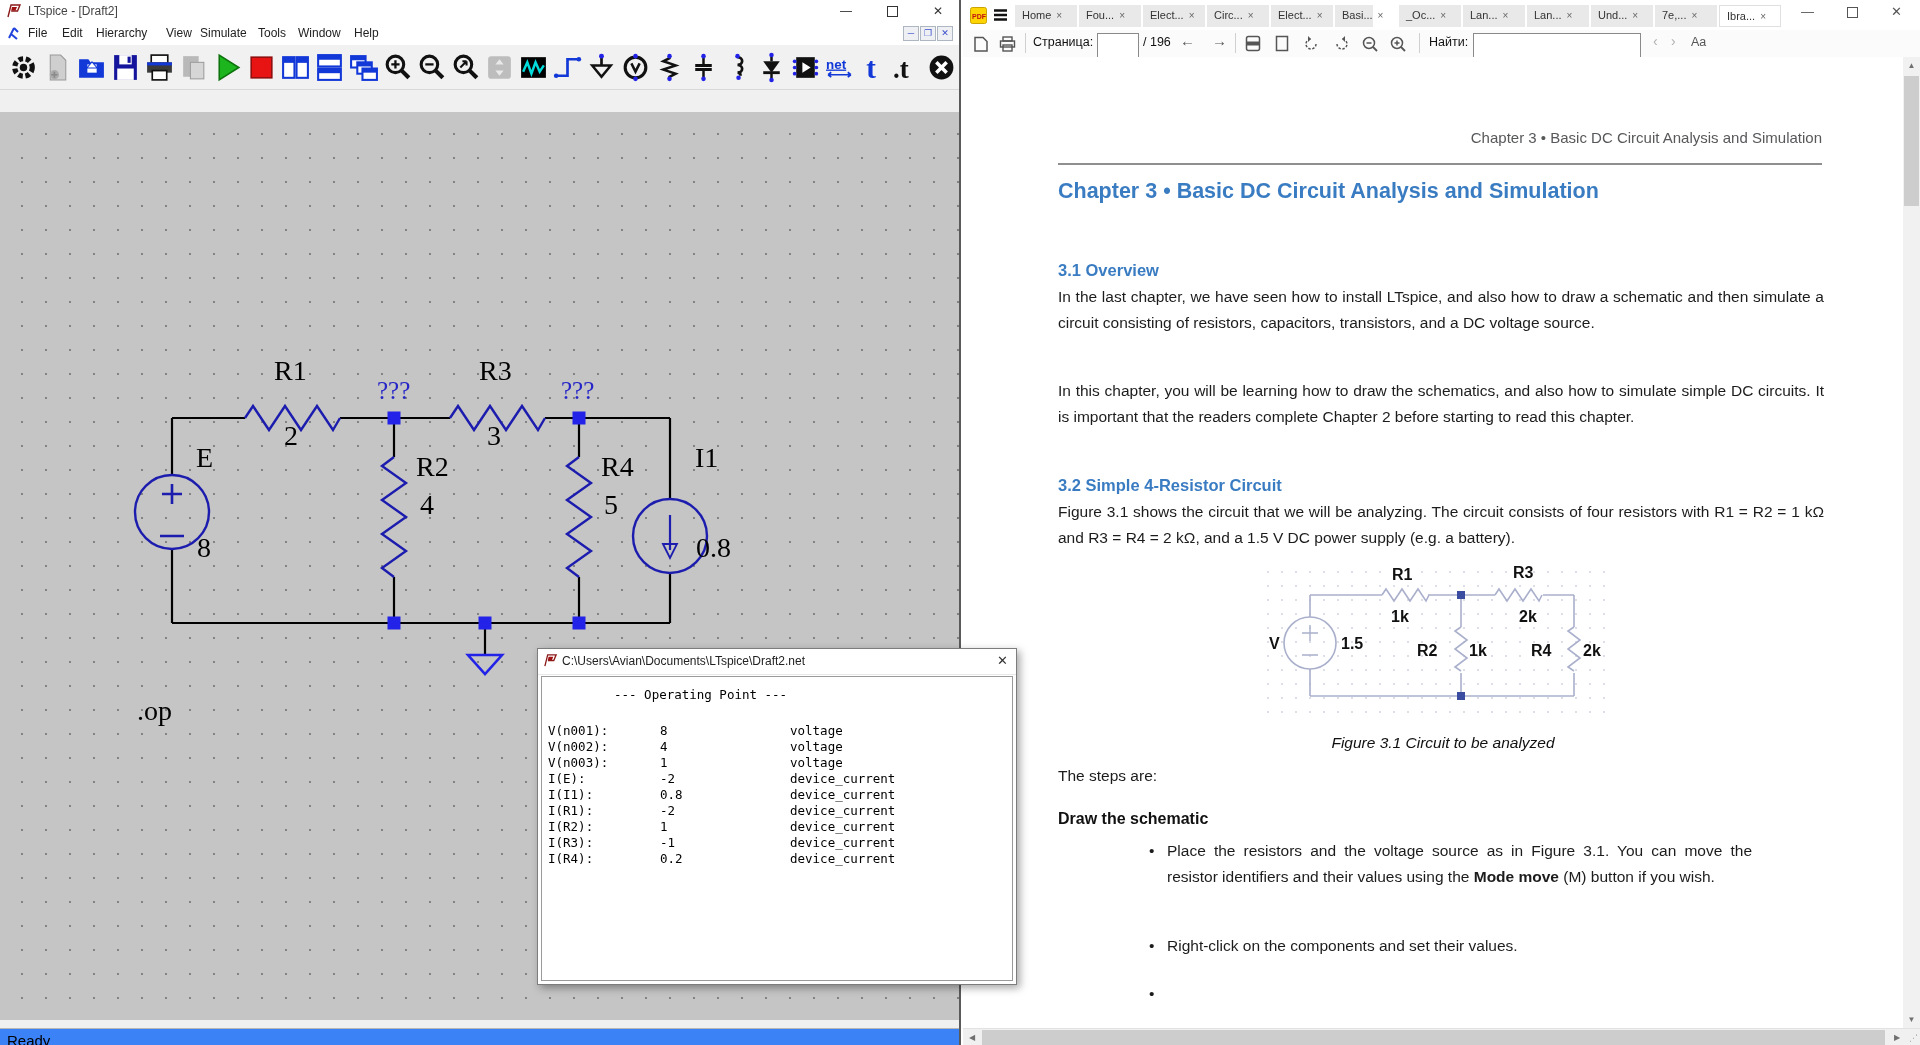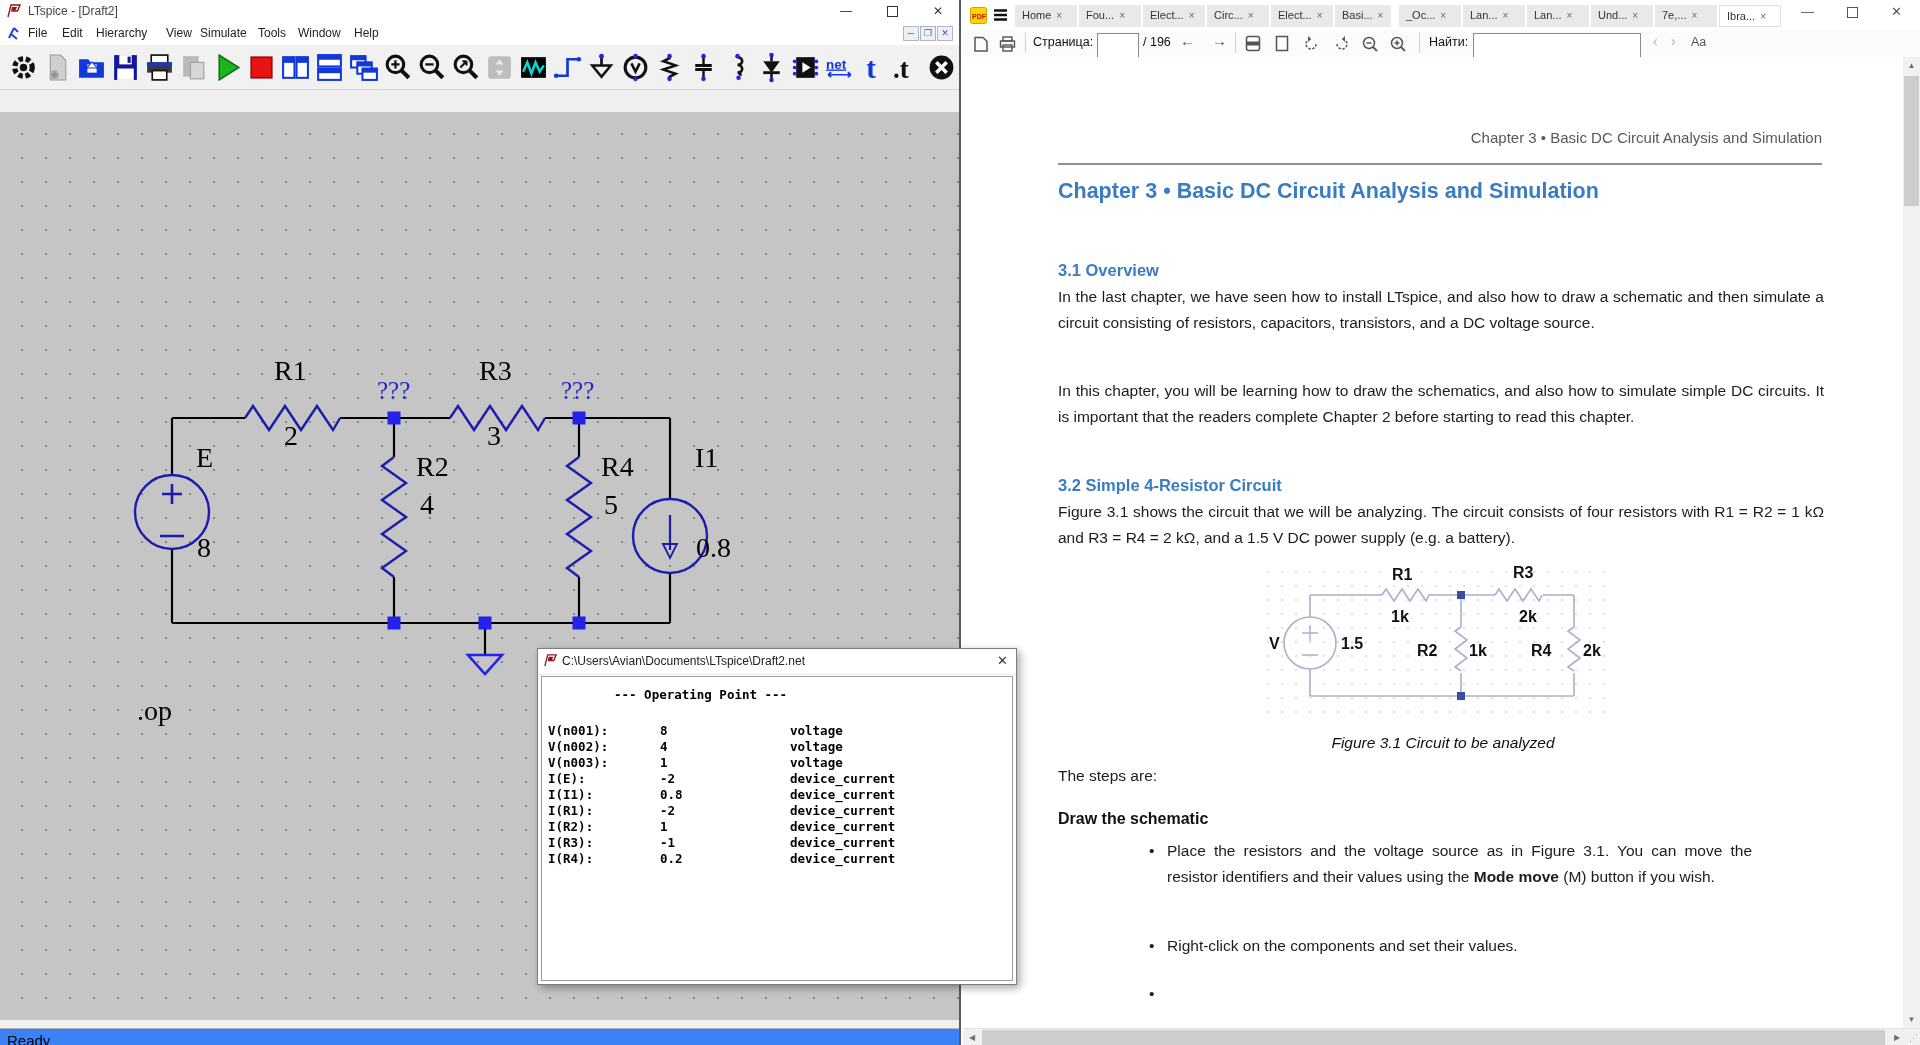--- a/index.html
+++ b/index.html
@@ -28,21 +28,21 @@
   #lt-status-text{position:absolute;left:7px;top:3px;font-size:15px;color:#000;}
   .schem-text{font-family:"Liberation Serif",serif;fill:#000;}
   .schem-blue{font-family:"Liberation Serif",serif;fill:#2424c8;}
 
   
   #op-dialog{position:absolute;left:537px;top:648px;width:480px;height:337px;background:#fff;border:1px solid #7d7d7d;box-shadow:3px 3px 8px rgba(0,0,0,.35);z-index:60;box-sizing:border-box;}
   #op-titlebar{position:absolute;left:0;top:0;width:100%;height:25px;background:#ffffff;border-bottom:1px solid #e8e8e8;}
   #op-title{position:absolute;left:24px;top:5px;font-size:12px;color:#222;white-space:nowrap;}
   #op-close{position:absolute;right:8px;top:4px;font-size:13px;color:#333;}
   #op-body{position:absolute;left:3px;top:27px;right:3px;bottom:3px;border:1px solid #9a9a9a;background:#fff;
-           font-family:"DejaVu Sans Mono",monospace;font-size:12.5px;font-weight:700;color:#000;}
+           font-family:"DejaVu Sans Mono",monospace;font-size:12.5px;font-weight:400;color:#000;}
   #op-header{position:absolute;left:72px;top:10px;}
   .op-row{position:absolute;left:0;width:100%;height:16px;}
   .op-name{position:absolute;left:6px;}
   .op-val{position:absolute;left:118px;}
   .op-type{position:absolute;left:248px;}
 
   
   #pdf{position:absolute;left:963px;top:0;width:957px;height:1045px;background:#fff;}
   #pdf-tabbar{position:absolute;left:0;top:0;width:100%;height:30px;background:#ffffff;}
   .pdf-tab{position:absolute;top:5px;height:22px;background:#e9e9e9;font-size:11px;color:#333;box-sizing:border-box;padding:4px 4px 0 7px;white-space:nowrap;}
@@ -390,21 +390,21 @@
         <text x="2" y="12" font-size="7" font-weight="bold" fill="#c01010" font-family="Liberation Sans, sans-serif">PDF</text>
       </svg>
       <svg class="abs" style="left:30px;top:8px" width="15" height="14" viewBox="0 0 15 14">
         <path d="M1 2.5h13M1 7h13M1 11.5h13" stroke="#111" stroke-width="2.4"></path>
       </svg>
       <div class="pdf-tab" style="left:52px;width:62px"><span>Home</span><span class="tx">×</span></div>
       <div class="pdf-tab" style="left:116px;width:62px"><span>Fou...</span><span class="tx">×</span></div>
       <div class="pdf-tab" style="left:180px;width:62px"><span>Elect...</span><span class="tx">×</span></div>
       <div class="pdf-tab" style="left:244px;width:62px"><span>Circ...</span><span class="tx">×</span></div>
       <div class="pdf-tab" style="left:308px;width:62px"><span>Elect...</span><span class="tx">×</span></div>
-      <div class="pdf-tab" style="left:372px;width:56px"><span>Basi...</span><span class="tx">×</span></div>
+      <div class="pdf-tab" style="left:372px;width:38px"><span>Basi...</span><span class="tx">×</span></div>
       <div class="pdf-tab" style="left:436px;width:62px"><span>_Oc...</span><span class="tx">×</span></div>
       <div class="pdf-tab" style="left:500px;width:62px"><span>Lan...</span><span class="tx">×</span></div>
       <div class="pdf-tab" style="left:564px;width:62px"><span>Lan...</span><span class="tx">×</span></div>
       <div class="pdf-tab" style="left:628px;width:62px"><span>Und...</span><span class="tx">×</span></div>
       <div class="pdf-tab" style="left:692px;width:62px"><span>7e,...</span><span class="tx">×</span></div>
       <div class="pdf-tab active" style="left:756px;width:62px"><span>Ibra...</span><span class="tx">×</span></div>
       <span class="pdf-winbtn" style="left:838px">—</span>
       <span class="pdf-winbtn" style="left:884px"><span class="boxglyph" style="border-color:#555"></span></span>
       <span class="pdf-winbtn" style="left:928px">✕</span>
     </div>

